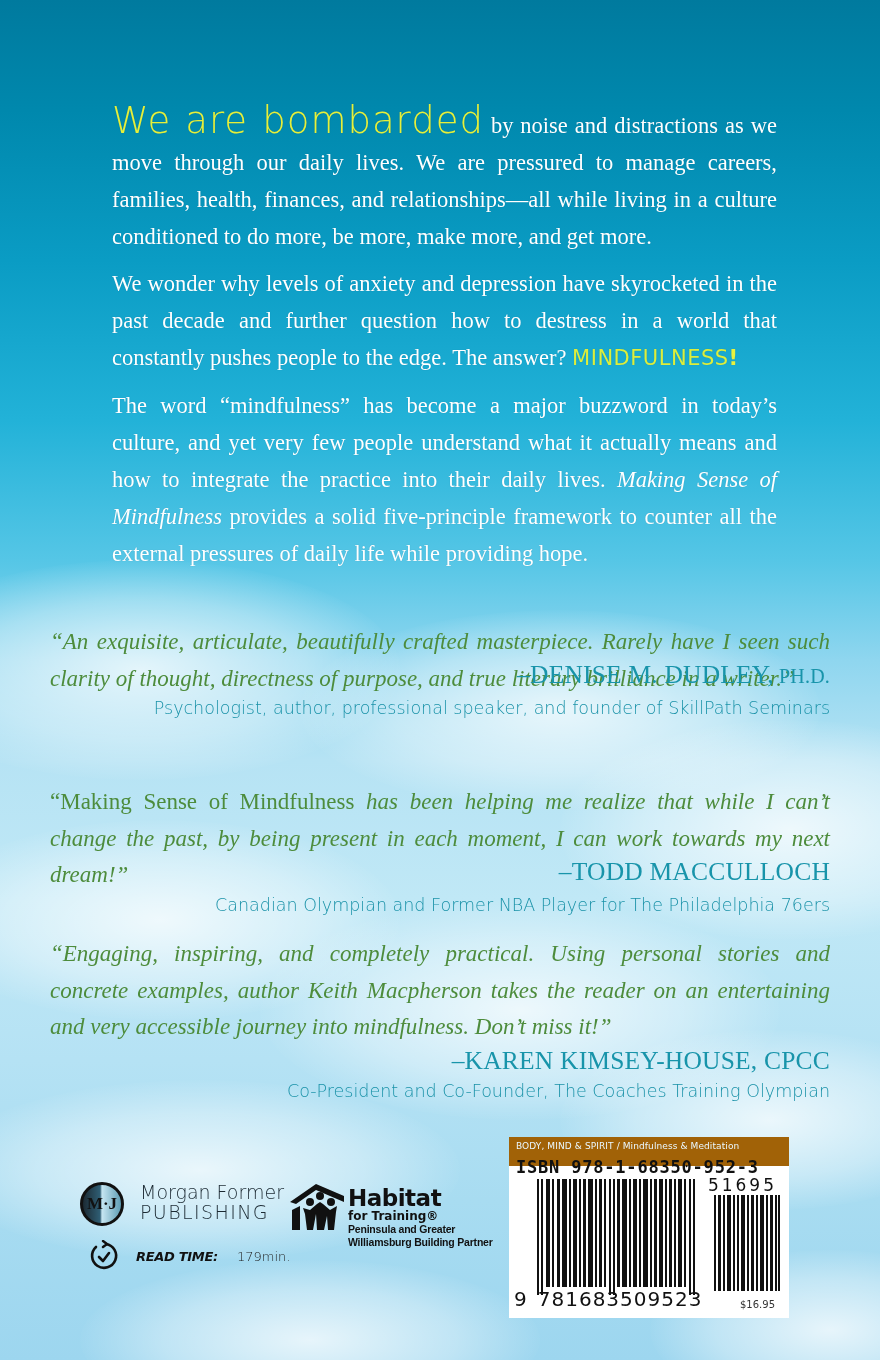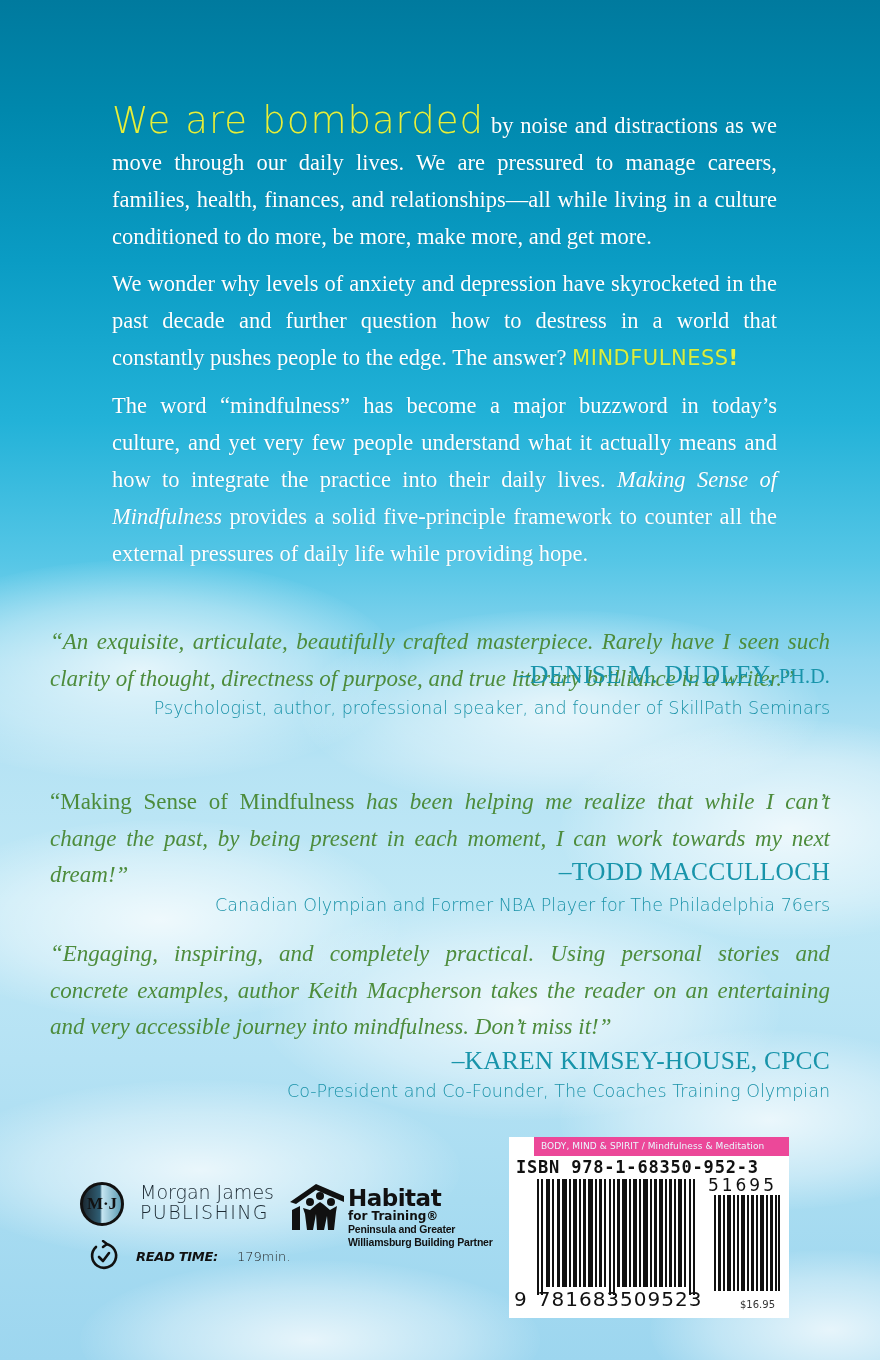--- a/index.html
+++ b/index.html
@@ -47,21 +47,21 @@
   .rt-label { font-family: "DejaVu Sans", sans-serif; font-weight: bold; font-style: italic; font-size: 13px; color: #111; letter-spacing: -0.3px; }
   .rt-val { font-family: "DejaVu Sans", sans-serif; font-size: 13px; color: #222; font-weight: 300; margin-left: 3px; }
   .habitat { position: absolute; left: 208px; top: 0px; }
   .habitat svg { position: absolute; left: 0; top: 0; }
   .hab-text { position: absolute; left: 60px; top: 6px; white-space: nowrap; color: #111; font-family: "DejaVu Sans", sans-serif; }
   .hab-big { font-size: 23px; font-weight: bold; letter-spacing: -0.5px; line-height: 24px; }
   .hab-mid { font-size: 12px; font-weight: bold; line-height: 13px; }
   .hab-sub { font-family: "Liberation Sans", sans-serif; font-size: 10.5px; font-weight: bold; line-height: 13px; letter-spacing: -0.2px; }
 
   .barcode-box { position: absolute; left: 509px; top: 1137px; width: 280px; height: 181px; background: #ffffff; }
-  .bisac { height: 19px; background: #ec4899; color: #eaf8ff; font-family: "DejaVu Sans", sans-serif; font-size: 9px; line-height: 19px; padding-left: 7px; letter-spacing: 0.1px; margin-left: 25px; }
+  .bisac { height: 29px; background: #a16207; color: #eaf8ff; font-family: "DejaVu Sans", sans-serif; font-size: 9px; line-height: 19px; padding-left: 7px; letter-spacing: 0.1px; }
   .isbn { position: absolute; left: 7px; top: 20px; font-family: "DejaVu Sans Mono", monospace; font-size: 17px; font-weight: bold; color: #111; letter-spacing: 0.8px; }
   .price-code { position: absolute; right: 12px; top: 38px; font-family: "DejaVu Sans", sans-serif; font-size: 17px; color: #111; letter-spacing: 3px; }
   .bars-main { position: absolute; left: 28px; top: 42px; width: 158px; height: 116px; }
   .bars-addon { position: absolute; left: 205px; top: 58px; width: 80px; height: 96px; }
   .ean { position: absolute; left: 5px; top: 150px; font-family: "DejaVu Sans", sans-serif; font-size: 20px; color: #111; letter-spacing: 1px; }
   .ean .d1 { margin-right: 10px; }
   .price { position: absolute; right: 14px; top: 162px; font-family: "DejaVu Sans", sans-serif; font-size: 10px; color: #333; }
 </style>
 </head>
 <body>
@@ -104,21 +104,21 @@
   <div class="quote">“Engaging, inspiring, and completely practical. Using personal stories and concrete examples, author Keith Macpherson takes the reader on an entertaining and very accessible journey into mindfulness. Don’t miss it!”</div>
   <div class="attrib-row" style="height:34px;">
     <div class="name" style="top:0px;">–KAREN KIMSEY-HOUSE, CPCC</div>
   </div>
   <div class="role">Co-President and Co-Founder, The Coaches Training Olympian</div>
 </div>
 
 <div class="logos">
   <div class="mj-logo">M·J</div>
   <div class="mj-text">
-    <div>Morgan James</div>
+    <div>Morgan Former</div>
     <div class="l2">PUBLISHING</div>
   </div>
 
   <div class="readtime">
     <svg class="clock" viewBox="0 0 32 32">
       <path d="M8 7 A12 12 0 1 0 18 4" fill="none" stroke="#111" stroke-width="2.6" stroke-linecap="round"></path>
       <path d="M15 1 L19 4 L15 7" fill="none" stroke="#111" stroke-width="2.4" stroke-linecap="round" stroke-linejoin="round"></path>
       <path d="M11 17 L15 21 L21 13" fill="none" stroke="#111" stroke-width="2.6" stroke-linecap="round" stroke-linejoin="round"></path>
     </svg>
     <span class="rt-label">READ TIME:</span>

